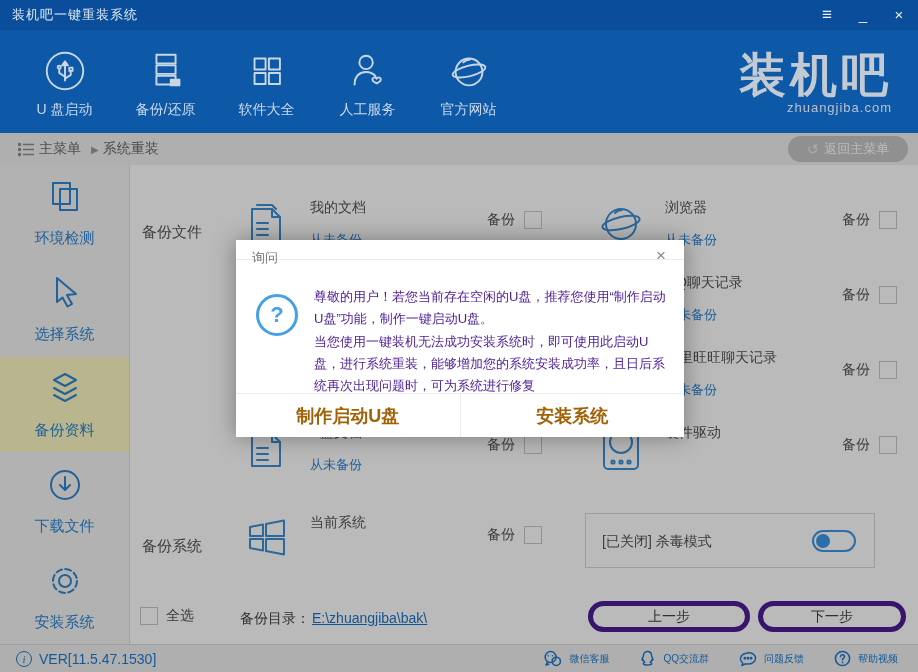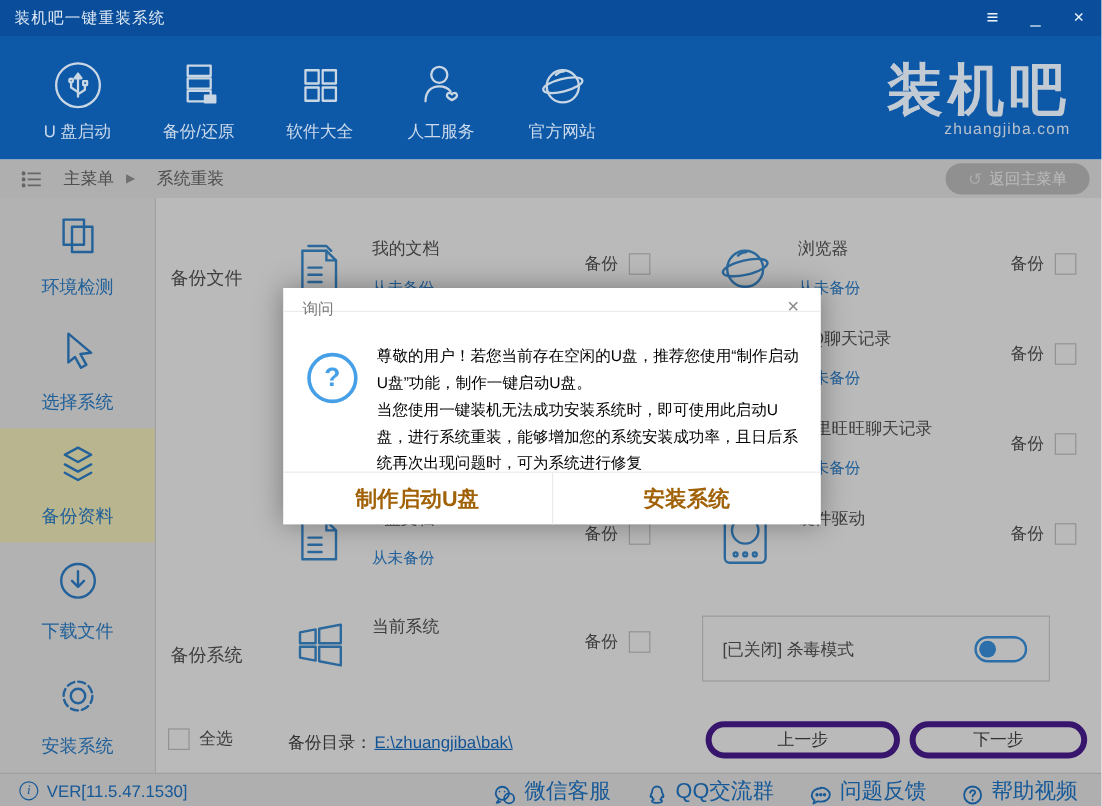--- a/index.html
+++ b/index.html
@@ -23,21 +23,21 @@
   .nav-icon { width:50px; height:52px; display:flex; align-items:center; justify-content:center; }
   .nav-icon svg { stroke:#c9d6e4; fill:none; stroke-width:2; stroke-linecap:round; stroke-linejoin:round; }
   .nav-label { color:#ccdaeb; font-size:14px; margin-top:4px; white-space:nowrap; }
   .logo { position:absolute; right:26px; top:12px; text-align:right; }
   .logo-text { color:#c2cad3; font-size:47px; font-weight:bold; letter-spacing:4px; line-height:1.4; }
   .logo-domain { color:#b9c2cc; font-size:13px; margin-top:-8px; letter-spacing:1px; }
 
   
   .breadcrumb { position:absolute; left:0; top:133px; width:918px; height:32px; background:#f0f0f0; display:flex; align-items:center; }
   .bc-list-icon { margin-left:18px; display:flex; }
-  .bc-item { color:#6b6b6b; font-size:14px; margin-left:18px; cursor:pointer; }
+  .bc-item { color:#6b6b6b; font-size:14px; margin-left:4px; cursor:pointer; }
   .bc-arrow { color:#9a9a9a; font-size:10px; margin-left:10px; }
   .back-btn { position:absolute; right:10px; top:3px; width:120px; height:26px; background:#c6c6c6; border-radius:13px; color:#fff; font-size:13px; display:flex; align-items:center; justify-content:center; gap:6px; cursor:pointer; }
   .back-icon { font-size:14px; color:#e9e9e9; }
 
   
   .sidebar { position:absolute; left:0; top:165px; width:130px; height:479px; background:#f4f4f4; border-right:1px solid #ddd; display:flex; flex-direction:column; }
   .side-item { flex:1; display:flex; flex-direction:column; align-items:center; justify-content:center; cursor:pointer; }
   .side-item.active { background:#fef9c3; }
   .side-icon svg { stroke:#2f85d2; fill:none; stroke-width:2; stroke-linecap:round; stroke-linejoin:round; }
   .side-label { color:#2f85d2; font-size:15px; margin-top:8px; }
@@ -66,32 +66,32 @@
   .dir-link { position:absolute; left:182px; top:14px; color:#1b74cc; font-size:14px; text-decoration:underline; cursor:pointer; white-space:nowrap; }
   .step-btn { position:absolute; top:5px; height:31px; border:5px solid #4c1d95; border-radius:16px; background:transparent; color:#444; font-size:14px; display:flex; align-items:center; justify-content:center; cursor:pointer; }
   .step-btn.prev { left:458px; width:162px; }
   .step-btn.next { left:628px; width:148px; }
 
   
   .statusbar { position:absolute; left:0; top:644px; width:918px; height:28px; background:#f0f0f0; border-top:1px solid #dcdcdc; display:flex; align-items:center; }
   .ver { display:flex; align-items:center; gap:7px; margin-left:16px; color:#1f7ad0; font-size:14px; }
   .info-circle { width:16px; height:16px; border:1.5px solid #1f7ad0; border-radius:50%; color:#1f7ad0; font-size:11px; font-style:italic; display:flex; align-items:center; justify-content:center; font-family:"Liberation Serif","DejaVu Serif",serif; }
   .foot-links { position:absolute; right:20px; display:flex; align-items:center; gap:30px; }
-  .foot-link { display:flex; align-items:flex-end; gap:7px; color:#1f7ad0; font-size:18px; cursor:pointer; }
+  .foot-link { display:flex; align-items:center; gap:7px; color:#1f7ad0; font-size:10px; cursor:pointer; }
   .foot-link svg { stroke:#1f7ad0; fill:none; stroke-width:1.6; stroke-linecap:round; stroke-linejoin:round; }
 
   
   .dim { position:absolute; left:0; top:133px; width:918px; height:539px; background:rgba(0,0,0,0.27); z-index:50; }
   .dialog { position:absolute; left:236px; top:240px; width:448px; height:197px; background:#fff; z-index:60; box-shadow:0 0 22px rgba(0,0,0,0.35); }
   .dlg-title-row { position:relative; height:20px; border-bottom:1px solid #ebebeb; }
   .dlg-title { position:absolute; left:16px; top:9px; color:#777; font-size:13px; }
   .dlg-close { position:absolute; right:13px; top:6px; color:#888; font-size:17px; cursor:pointer; width:20px; text-align:center; }
   .dlg-body { position:absolute; left:0; top:33px; width:448px; height:120px; display:flex; padding:13px 18px 0 20px; }
   .q-circle { flex:none; width:42px; height:42px; border:3px solid #46a0e8; border-radius:50%; color:#46a0e8; font-size:22px; font-weight:bold; display:flex; align-items:center; justify-content:center; margin-top:8px; }
-  .dlg-text { margin-left:16px; color:#000000; font-size:13px; line-height:1.72; }
+  .dlg-text { margin-left:16px; color:#4c1d95; font-size:13px; line-height:1.72; }
   .dlg-footer { position:absolute; left:0; bottom:0; width:448px; height:44px; border-top:1px solid #ebebeb; display:flex; }
   .dlg-btn { flex:1; display:flex; align-items:center; justify-content:center; color:#a16207; font-size:18px; cursor:pointer;font-weight:bold; }
   .dlg-btn.left { border-right:1px solid #ebebeb; }
 </style>
 </head>
 <body>
 
 <div class="window">
 
   <div class="titlebar">

